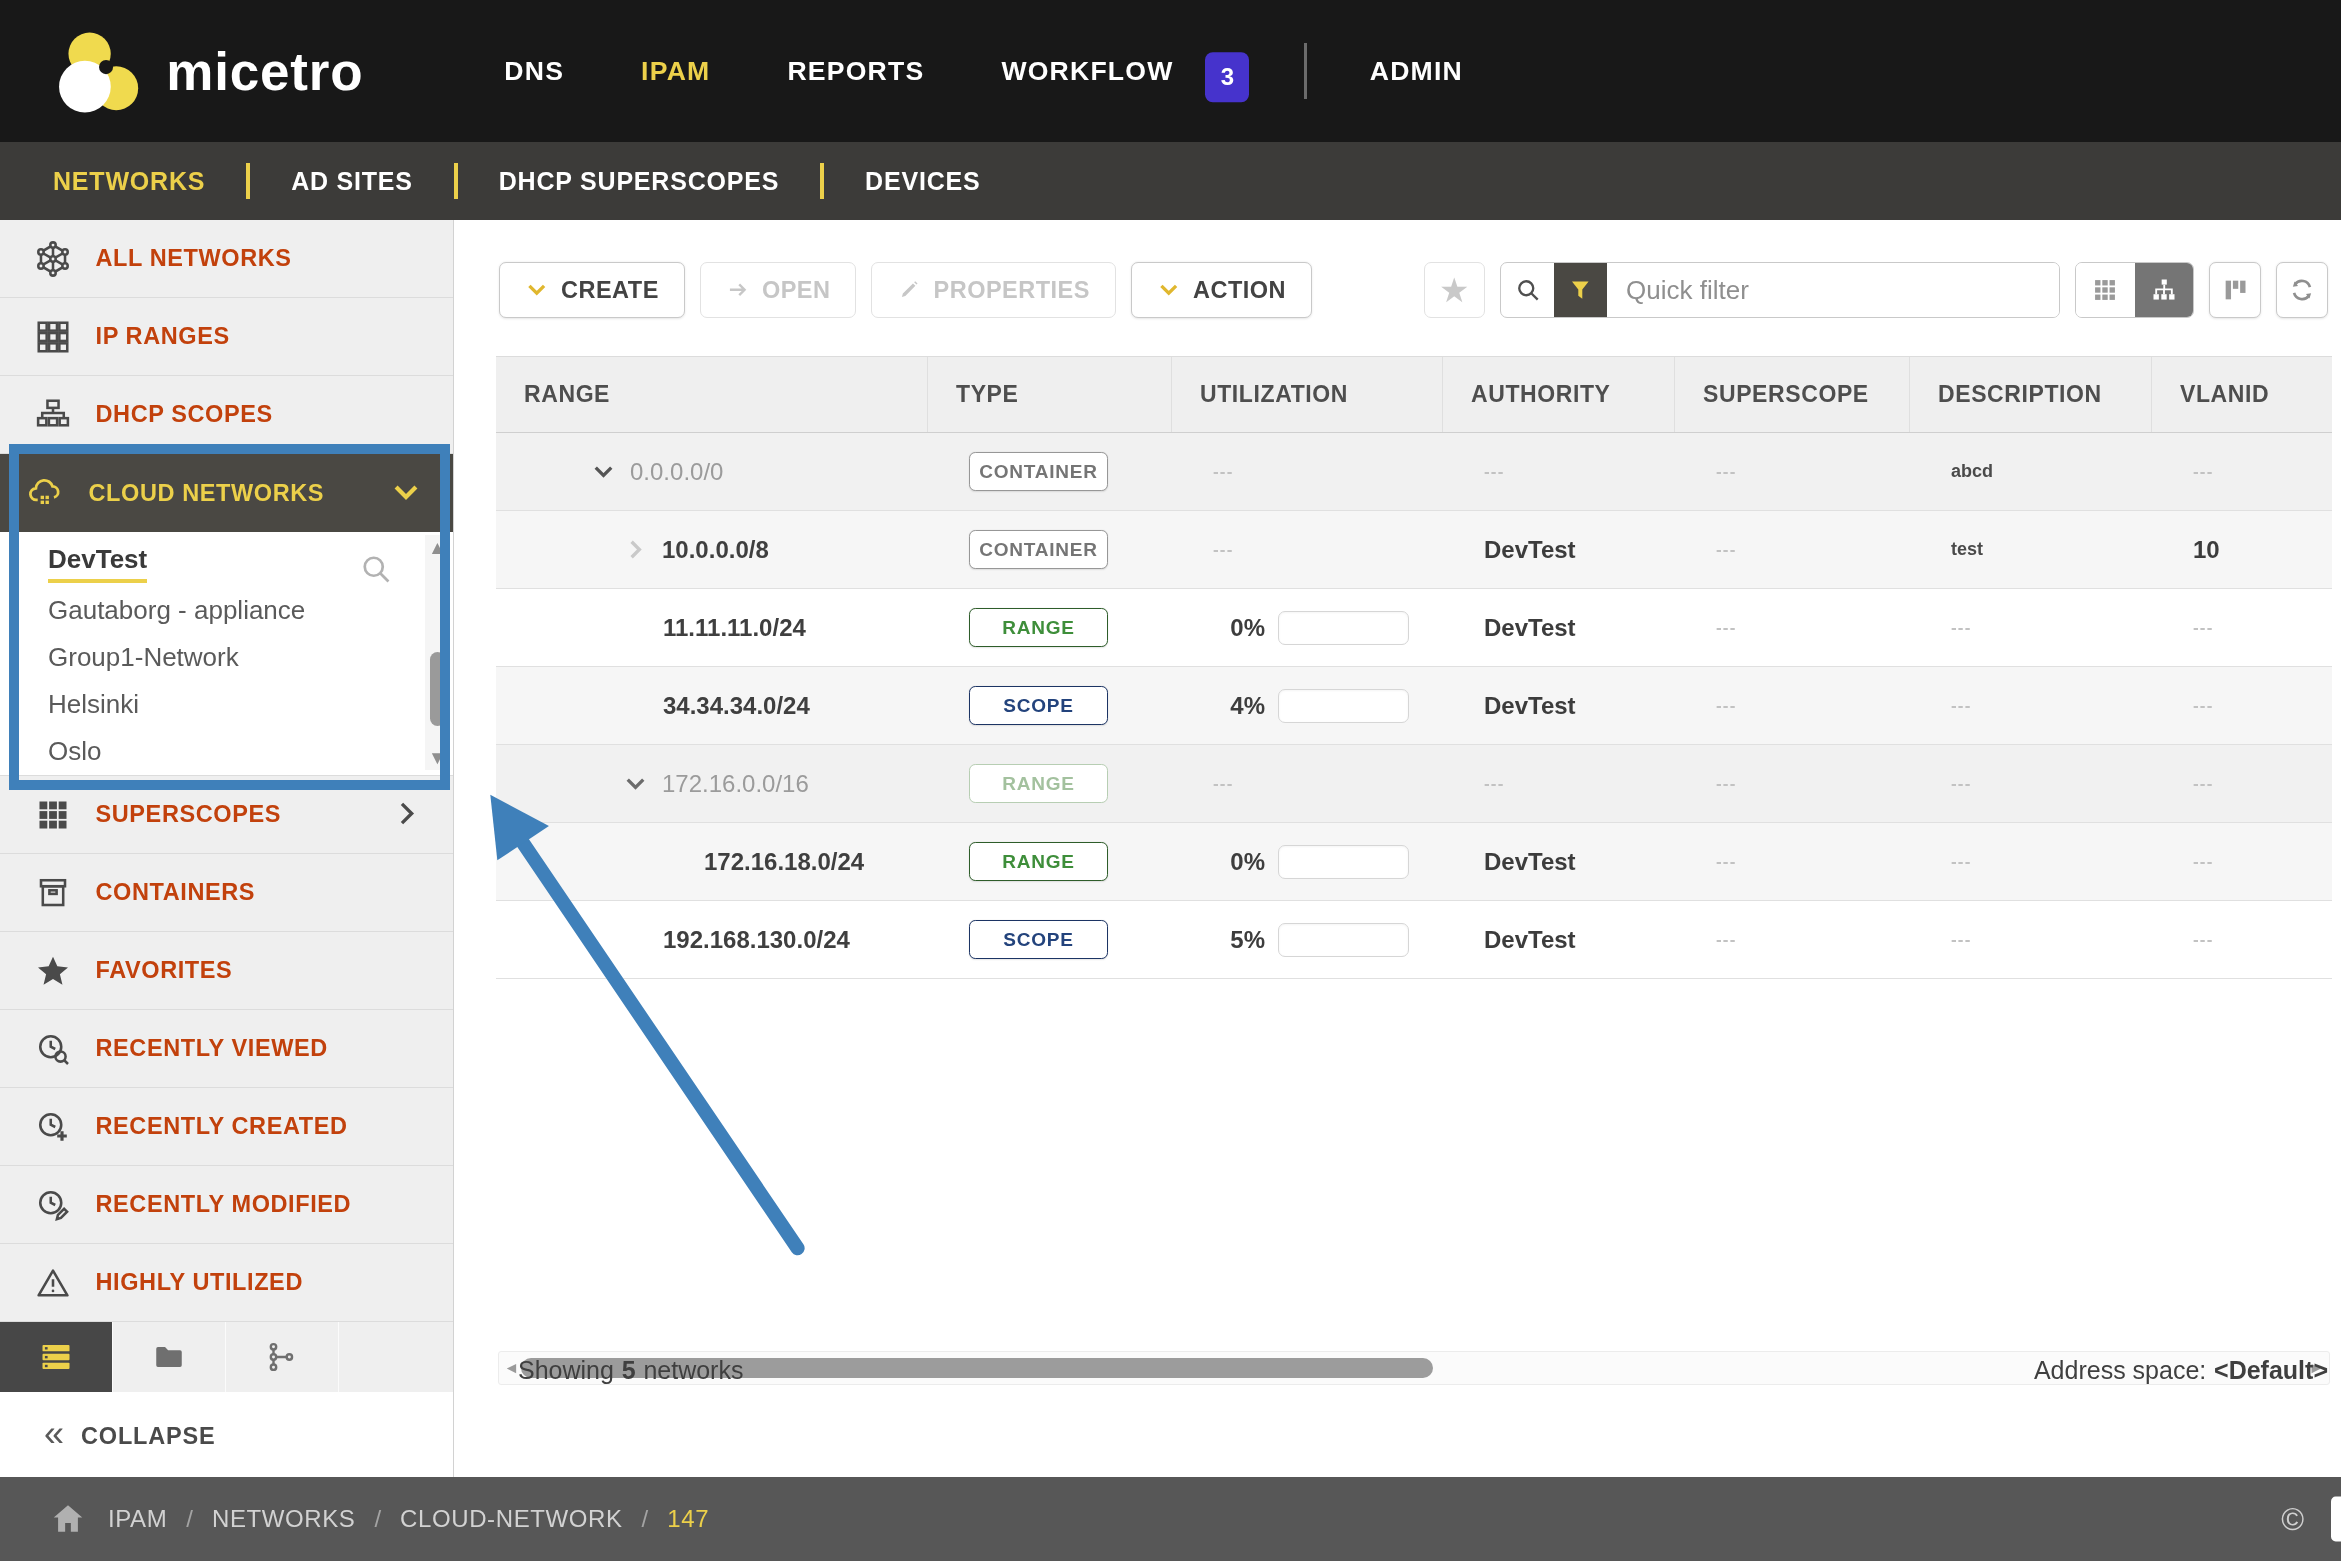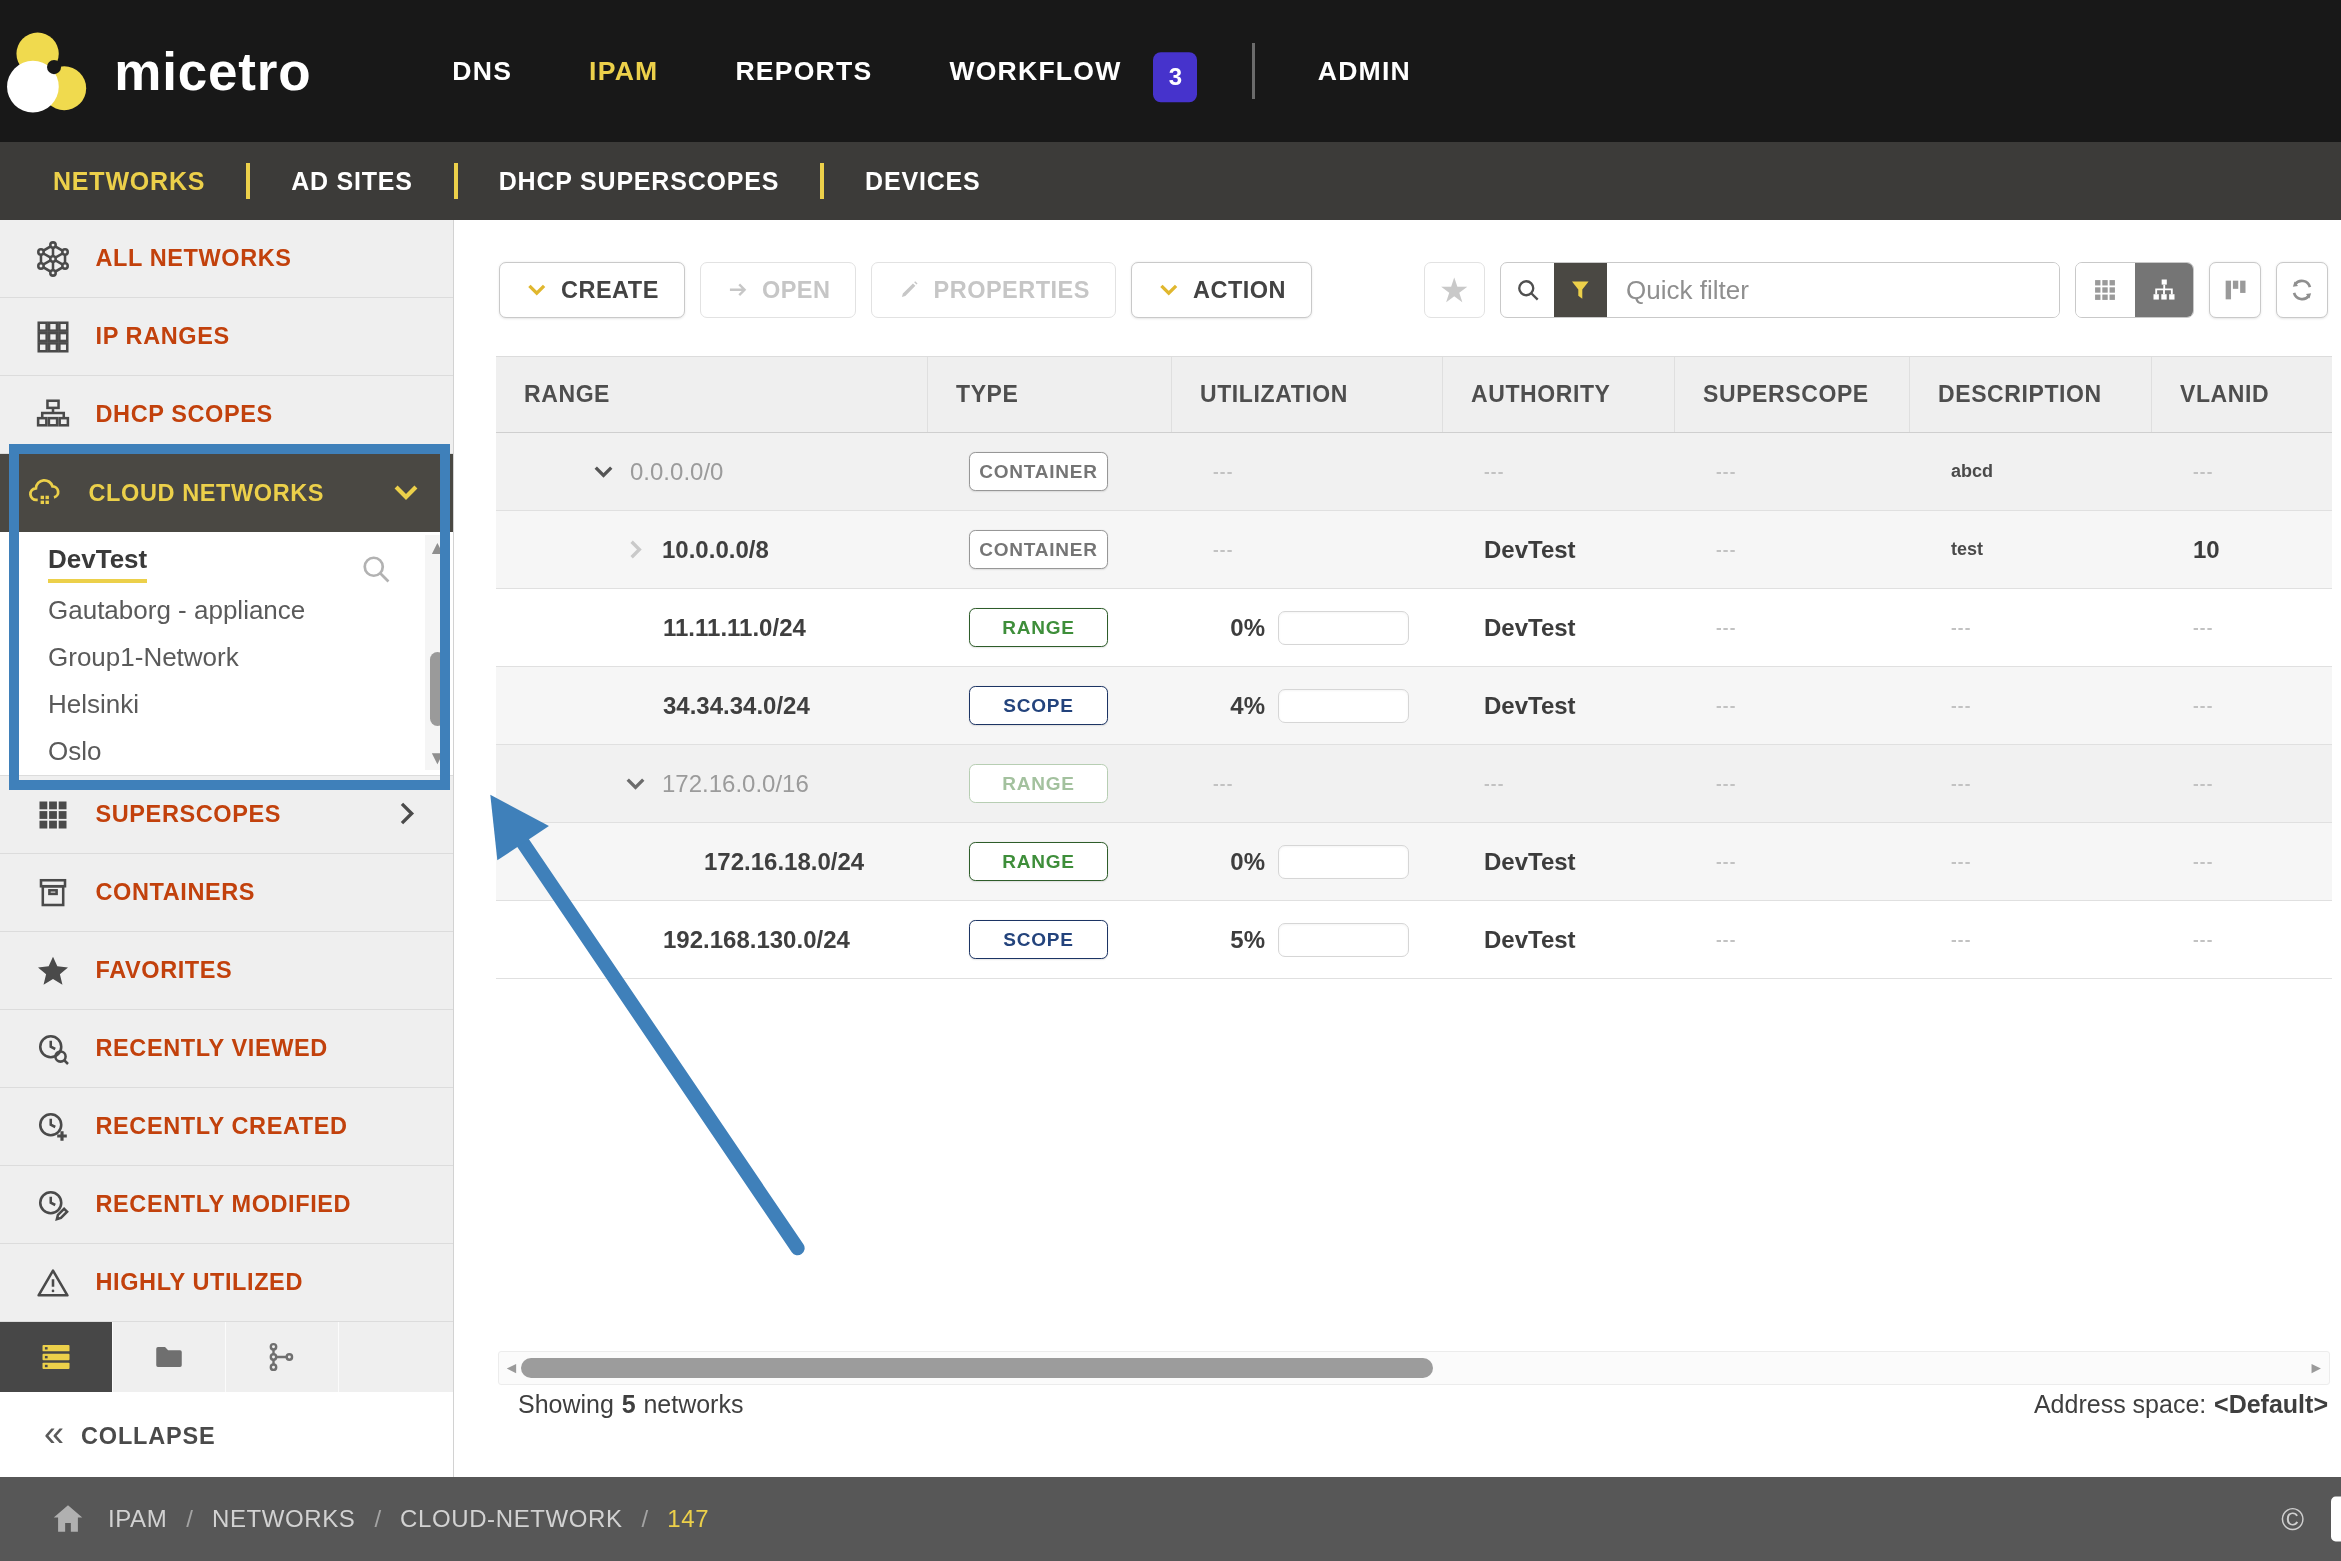--- a/index.html
+++ b/index.html
@@ -1,21 +1,21 @@
 <!DOCTYPE html>
 <html style="font-size:12.5px"><head>
 <meta charset="utf-8">
 <style>
   * { margin:0; padding:0; box-sizing:border-box; }
   html,body { margin:0; background:#fff; }
   body { font-family:"Liberation Sans","DejaVu Sans",sans-serif; }
   .screen { position:relative; width:2342px; height:1562px; overflow:hidden; background:#fff; }
 
   
-  .topnav { height:142px; background:#181818; display:flex; align-items:center; }
+  .topnav { height:142px; background:#181818; display:flex; align-items:center; padding-left:52px; }
   .brand { display:flex; align-items:center; margin-right:141px; }
   .brand-logo { width:94px; height:94px; margin-right:20.3px; }
   .brand-name { color:#fff; font-size:53px; font-weight:700; letter-spacing:0.8px; }
   .topnav-items { display:flex; align-items:center; }
   .top-item { color:#fff; font-size:26.6px; font-weight:700; letter-spacing:1.2px; margin-right:77px; cursor:pointer; }
   .top-item.active { color:#ecd04a; }
   .wf-badge { background:#4633cc; color:#fff; font-size:24px; font-weight:700; width:44px; height:50px;
               border-radius:7.8px; display:flex; align-items:center; justify-content:center;
               margin-left:-45px; margin-right:55px; transform:translateY(6.3px); }
   .top-div { width:2.3px; height:56px; background:#6b6b6b; margin-right:63px; }
@@ -114,21 +114,21 @@
   .auth-text { font-weight:600; color:#3c3c3c; }
   .desc-text { color:#4a4a4a; font-size:18px;font-weight:bold; }
   .vlan-text { font-weight:600; color:#3c3c3c; }
 
   
   .hscroll { position:absolute; left:44px; right:12.5px; top:1131px; height:34px; background:#fbfbfb;
              border:1.6px solid #ececec; border-radius:3.1px; }
   .hs-arr { position:absolute; top:50%; transform:translateY(-50%); color:#9a9a9a; font-size:15.6px; line-height:1; cursor:pointer; }
   .hs-arr.l { left:4.7px; } .hs-arr.r { right:4.7px; }
   .hthumb { position:absolute; left:22px; top:5.5px; width:912px; height:20.3px; background:#9c9c9c; border-radius:10.2px; cursor:grab; }
-  .statusbar { position:absolute; left:64px; right:14px; top:1170px; display:flex; justify-content:space-between;
+  .statusbar { position:absolute; left:64px; right:14px; top:1136px; display:flex; justify-content:space-between;
                align-items:center; font-size:25px; color:#3f3f3f; }
   .statusbar b { font-weight:700; }
   .status-left span, .status-right span { margin-right:7.8px; }
 
   
   .footer { height:84px; background:#575757; display:flex; align-items:center; padding:0 38px 0 50px; position:relative; }
   .crumb { font-size:24px; letter-spacing:0.6px; color:#d2d2d2; cursor:pointer; }
   .crumb-sep { font-size:24px; color:#a3a3a3; margin:0 19px; }
   .crumb.current { color:#ecd04a; cursor:default; }
   .home-ic { margin-right:22px; display:flex; }

